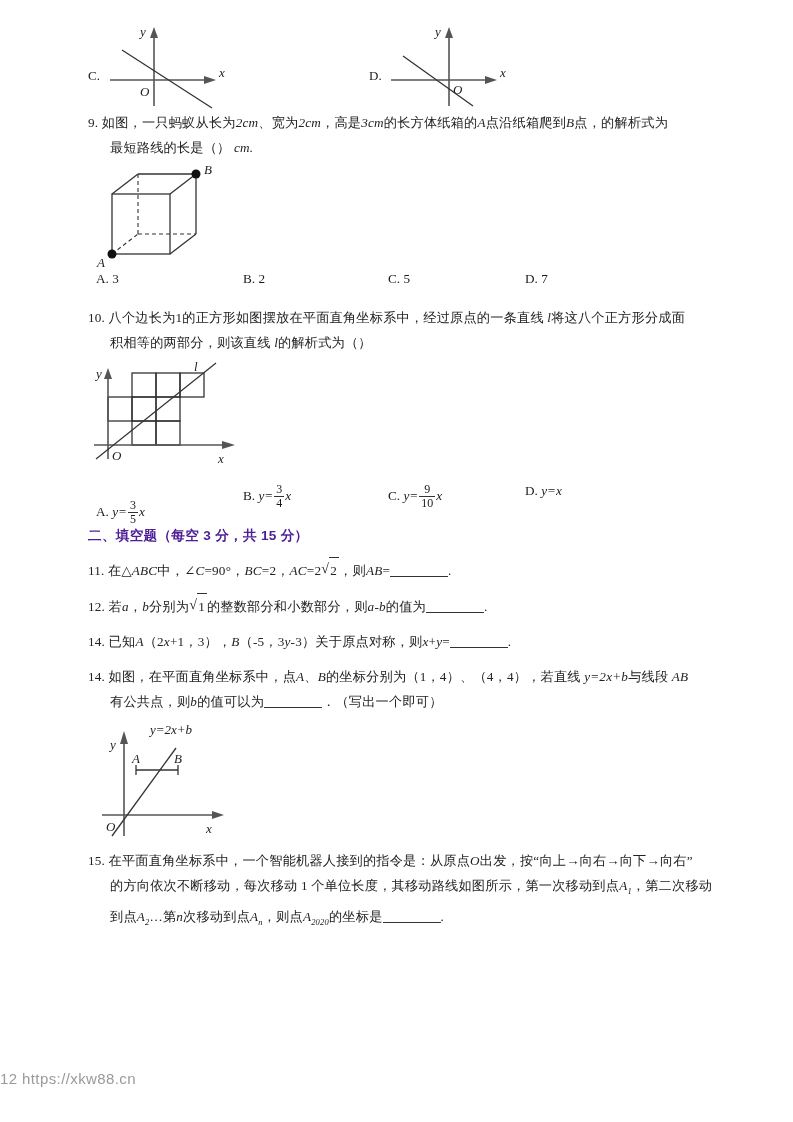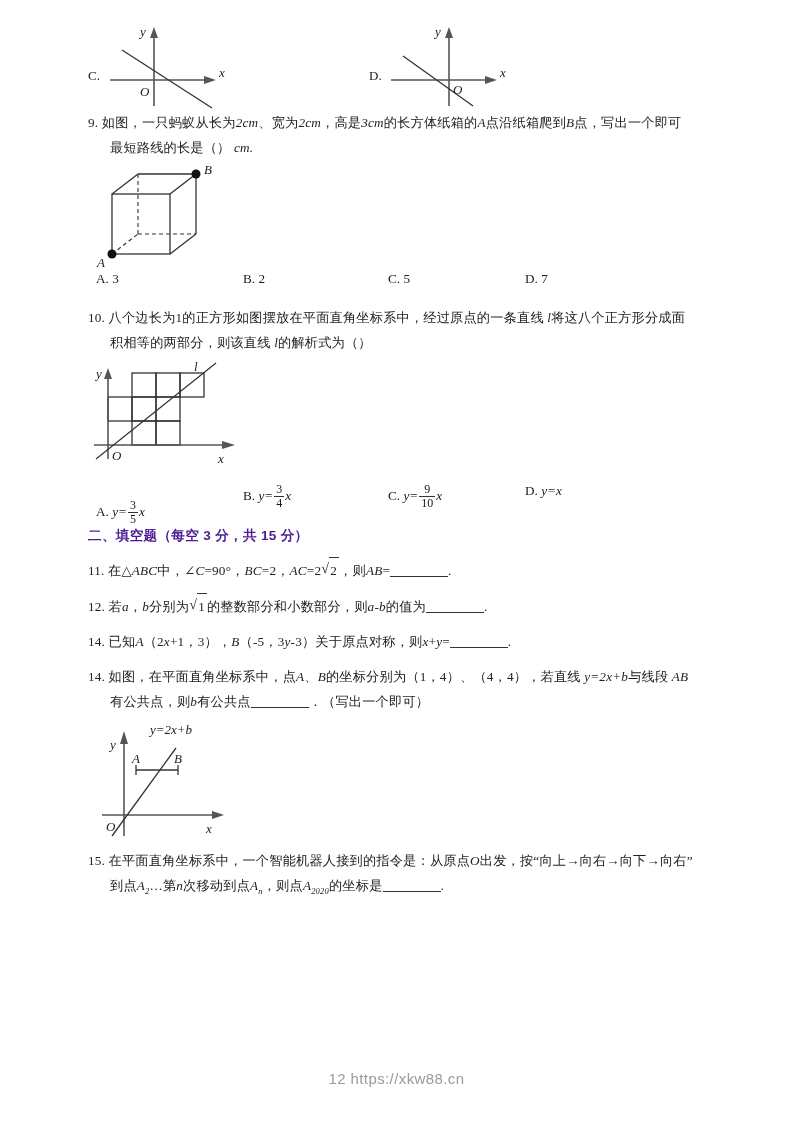--- a/index.html
+++ b/index.html
@@ -125,21 +125,20 @@
     font-size: 13px;
     fill: #222;
   }
 
   
   .footer {
     position: absolute;
     top: 1070px;
     left: 0;
     width: 793px;
-    text-align: center;
     font-size: 15px;
     color: #9a9a9a;
     font-family: "Liberation Sans", sans-serif;
     letter-spacing: 0.4px;
   }
 </style>
 </head>
 <body>
 
 <div class="page">
@@ -175,21 +174,21 @@
           <line class="line-s" x1="16" y1="34" x2="86" y2="84"></line>
           <text class="mathlabel" x="48" y="14">y</text>
           <text class="mathlabel" x="113" y="55">x</text>
           <text class="mathlabel" x="66" y="72">O</text>
         </svg>
       </div>
     </div>
 
     <div class="qline" style="margin-top:2px;">
       <span>9.</span>
-      <span>如图，一只蚂蚁从长为</span><span class="it">2cm</span><span>、宽为</span><span class="it">2cm</span><span>，高是</span><span class="it">3cm</span><span>的长方体纸箱的</span><span class="it">A</span><span>点沿纸箱爬到</span><span class="it">B</span><span>点，写出一个即可</span>
+      <span>如图，一只蚂蚁从长为</span><span class="it">2cm</span><span>、宽为</span><span class="it">2cm</span><span>，高是</span><span class="it">3cm</span><span>的长方体纸箱的</span><span class="it">A</span><span>点沿纸箱爬到</span><span class="it">B</span><span>点，的解析式为</span>
     </div>
     <div class="qline indent">
       <span>最短路线的长是（</span><span>）</span>
       <span class="it">cm.</span>
     </div>
 
     <div class="fig" style="height:105px; margin-top:4px;">
       <svg width="200" height="105" style="position:absolute; left:6px; top:0;">
 
         <rect class="solidthin" x="18" y="30" width="58" height="60"></rect>
@@ -288,21 +287,21 @@
     <div class="qline" style="margin-top:10px;">
       <span>14.</span>
       <span>已知</span><span class="it">A</span><span>（2</span><span class="it">x</span><span>+1，3），</span><span class="it">B</span><span>（-5，3</span><span class="it">y</span><span>-3）关于原点对称，则</span><span class="it">x</span><span>+</span><span class="it">y</span><span>=</span><span class="blank"></span><span>.</span>
     </div>
 
     <div class="qline" style="margin-top:10px;">
       <span>14.</span>
       <span>如图，在平面直角坐标系中，点</span><span class="it">A</span><span>、</span><span class="it">B</span><span>的坐标分别为（1，4）、（4，4），若直线</span> <span class="it">y=2x+b</span><span>与线段</span> <span class="it">AB</span>
     </div>
     <div class="qline indent">
-      <span>有公共点，则</span><span class="it">b</span><span>有公共点</span><span class="blank"></span><span>．（写出一个即可）</span>
+      <span>有公共点，则</span><span class="it">b</span><span>的值可以为</span><span class="blank"></span><span>．（写出一个即可）</span>
     </div>
 
     <div class="fig" style="height:122px; margin-top:4px;">
       <svg width="240" height="122" style="position:absolute; left:6px; top:0;">
 
         <line class="axis" x1="30" y1="118" x2="30" y2="26"></line>
         <polygon points="26,26 30,13 34,26" fill="#555"></polygon>
 
         <line class="axis" x1="8" y1="97" x2="118" y2="97"></line>
         <polygon points="118,93 130,97 118,101" fill="#555"></polygon>
@@ -319,19 +318,22 @@
         <text class="mathlabel" x="112" y="115">x</text>
         <text class="mathlabel" x="12" y="113">O</text>
       </svg>
     </div>
 
     <div class="qline" style="margin-top:8px;">
       <span>15.</span>
       <span>在平面直角坐标系中，一个智能机器人接到的指令是：从原点</span><span class="it">O</span><span>出发，按“向上→向右→向下→向右”</span>
     </div>
     <div class="qline indent">
+      <span>的方向依次不断移动，每次移动 1 个单位长度，其移动路线如图所示，第一次移动到点</span><span class="it">A</span><sub class="sb">1</sub><span>，第二次移动</span>
+    </div>
+    <div class="qline indent">
       <span>到点</span><span class="it">A</span><sub class="sb">2</sub><span>…第</span><span class="it">n</span><span>次移动到点</span><span class="it">A</span><sub class="sb">n</sub><span>，则点</span><span class="it">A</span><sub class="sb">2020</sub><span>的坐标是</span><span class="blank"></span><span>.</span>
     </div>
 
   </div>
 
   <div class="footer">12 https://xkw88.cn</div>
 </div>
 
 </body></html>

